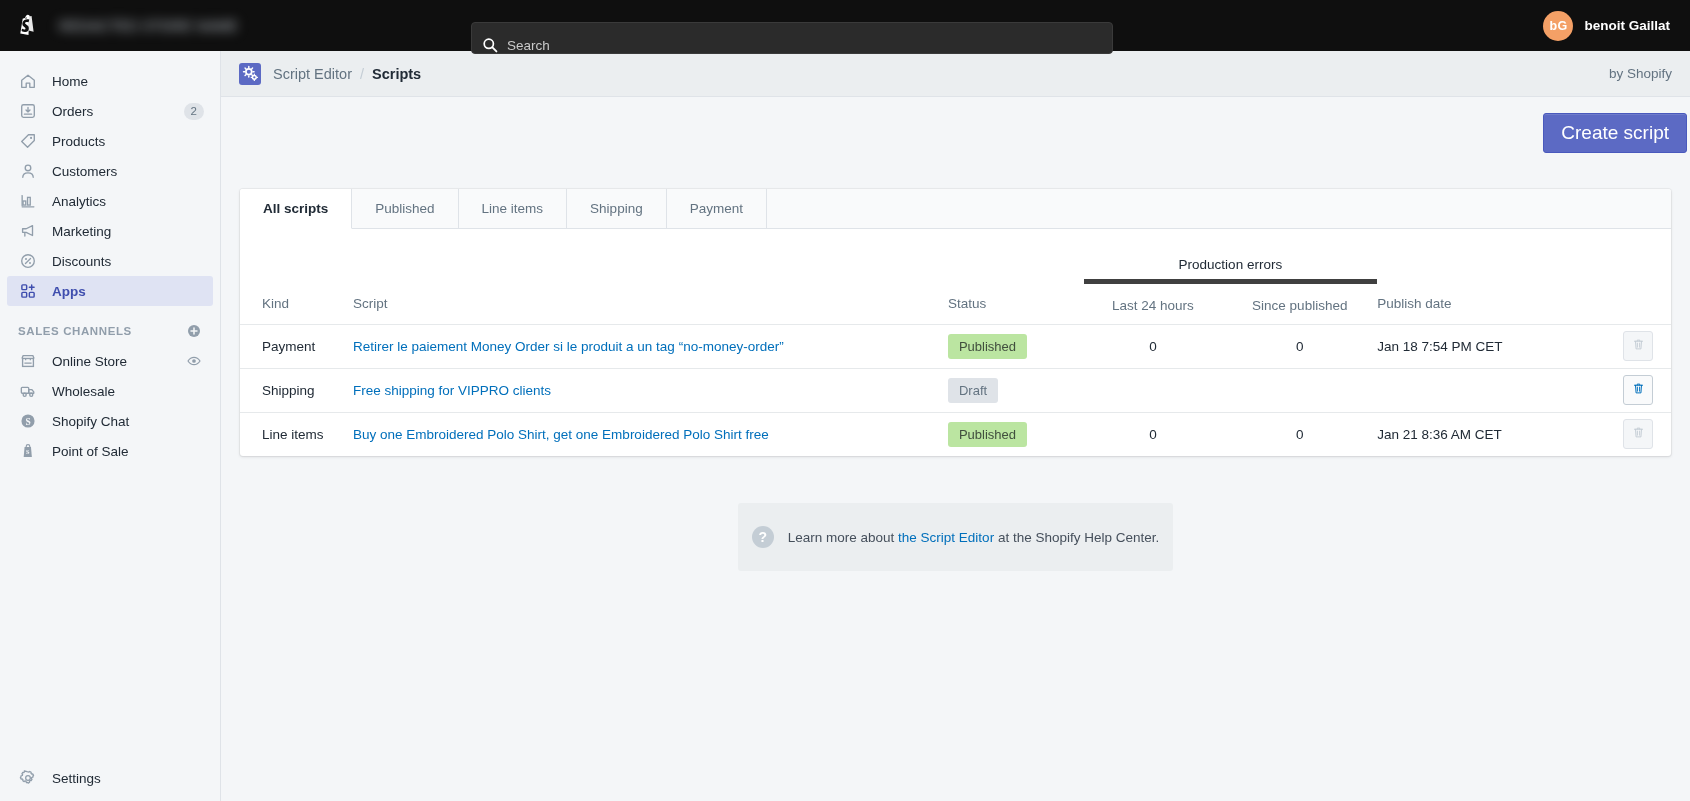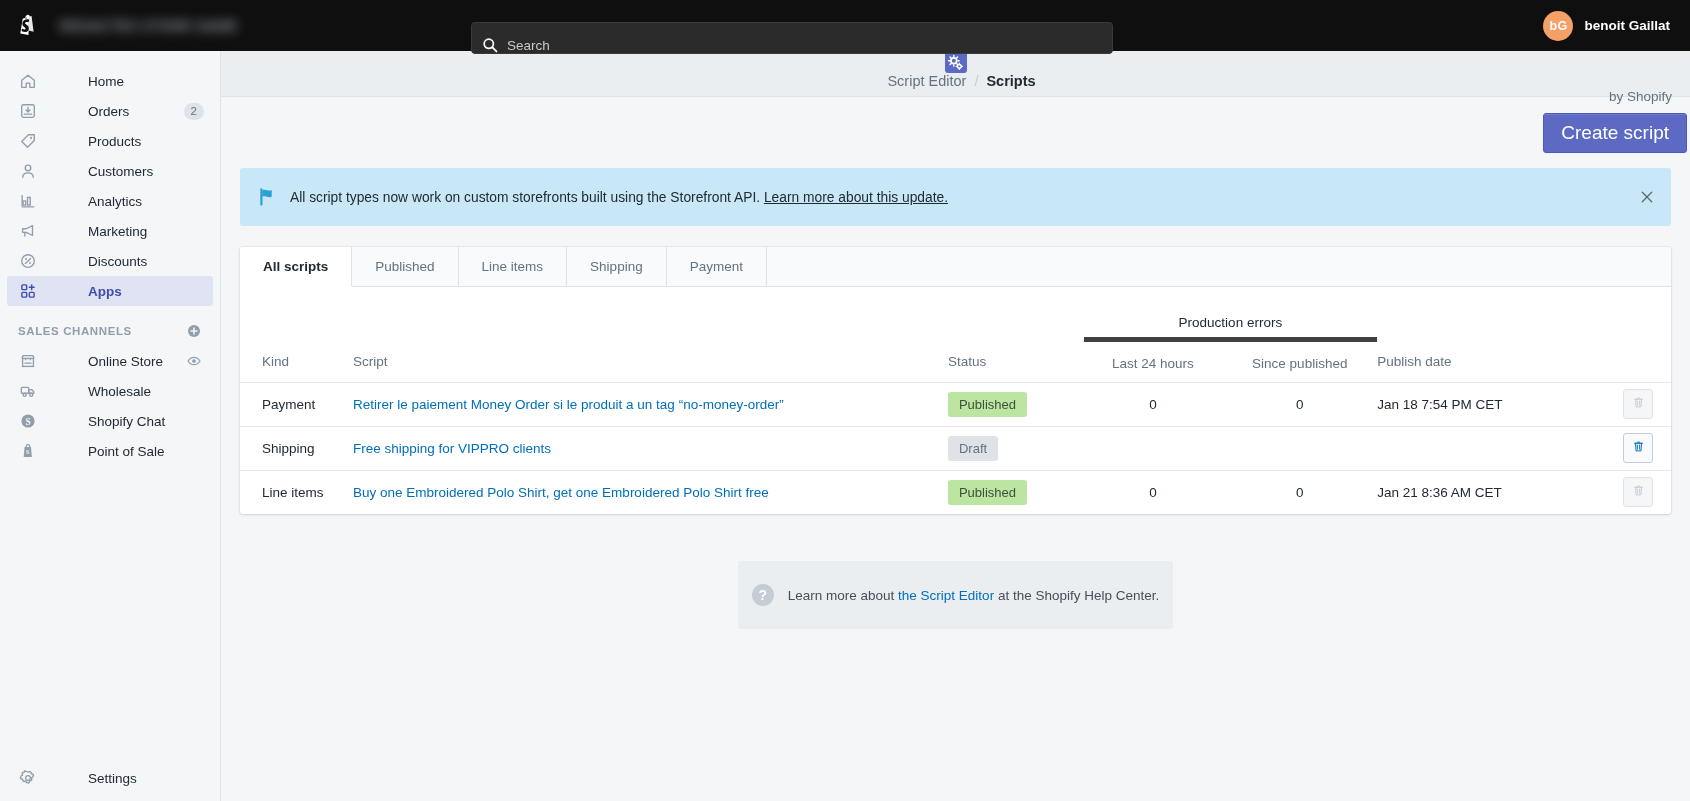--- a/index.html
+++ b/index.html
@@ -68,21 +68,20 @@
     border-right: 1px solid #dfe3e8;
     overflow: hidden;
   }
   .nav-item {
     display: flex; align-items: center;
     height: 30px; margin: 0 7px;
     padding-left: 11px;
     border-radius: 3px;
     cursor: pointer;
     position: relative;
-    gap: 36px;
   }
   .nav-item.first { margin-top: 15px; }
   .nav-item + .nav-item { margin-top: 0; }
   .nav-item .ico {
     width: 20px; height: 20px; display: flex;
     align-items: center; justify-content: center;
     flex: 0 0 20px;
   }
   .nav-item .lbl {
     margin-left: 14px; font-size: 13.5px; color: #212b36; font-weight: 400;
@@ -114,21 +113,20 @@
     position: absolute; top: 51px; left: 221px;
     width: 1469px; height: 750px;
     background: #f4f6f8;
     overflow: hidden;
   }
   .app-header {
     height: 46px; background: #ebeef0;
     display: flex; align-items: center;
     border-bottom: 1px solid #dfe3e8;
     padding: 0 18px 0 18px;
-    flex-direction: column;
   }
   .app-icon {
     width: 22px; height: 22px; border-radius: 3px;
     background: #5c6ac4;
     display: flex; align-items: center; justify-content: center;
     flex: 0 0 22px;
   }
   .crumbs { margin-left: 12px; display: flex; align-items: center; font-size: 14.5px; }
   .crumb-link { color: #637381; cursor: pointer; }
   .crumb-sep { color: #c4cdd5; margin: 0 8px; }
@@ -460,37 +458,20 @@
       <span class="crumb-sep">/</span>
       <span class="crumb-current">Scripts</span>
     </div>
     <div class="by-shopify">by Shopify</div>
   </div>
 
   <div class="action-row">
     <button class="btn-primary">Create script</button>
   </div>
 
-  <div class="banner">
-    <span class="banner-icon">
-      <svg width="22" height="22" viewBox="0 0 22 22">
-        <path d="M5.4 3.4v15.2" stroke="#2b9fd8" stroke-width="2.2" stroke-linecap="round"></path>
-        <path d="M6.3 4.2c3.5-1.8 6 1.6 9.4-.1v6.6c-3.4 1.7-5.9-1.7-9.4.1z" fill="#2b9fd8"></path>
-      </svg>
-    </span>
-    <div class="banner-text">
-      <span>All script types now work on custom storefronts built using the Storefront API.</span>
-      <a>Learn more about this update.</a>
-    </div>
-    <span class="banner-close">
-      <svg width="12" height="12" viewBox="0 0 12 12">
-        <path d="M1.3 1.3 10.7 10.7M10.7 1.3 1.3 10.7" stroke="#5c6670" stroke-width="1.3" stroke-linecap="round"></path>
-      </svg>
-    </span>
-  </div>
 
   <div class="card">
 
     <div class="tabs">
       <div class="tab active">All scripts</div>
       <div class="tab">Published</div>
       <div class="tab">Line items</div>
       <div class="tab">Shipping</div>
       <div class="tab">Payment</div>
     </div>

